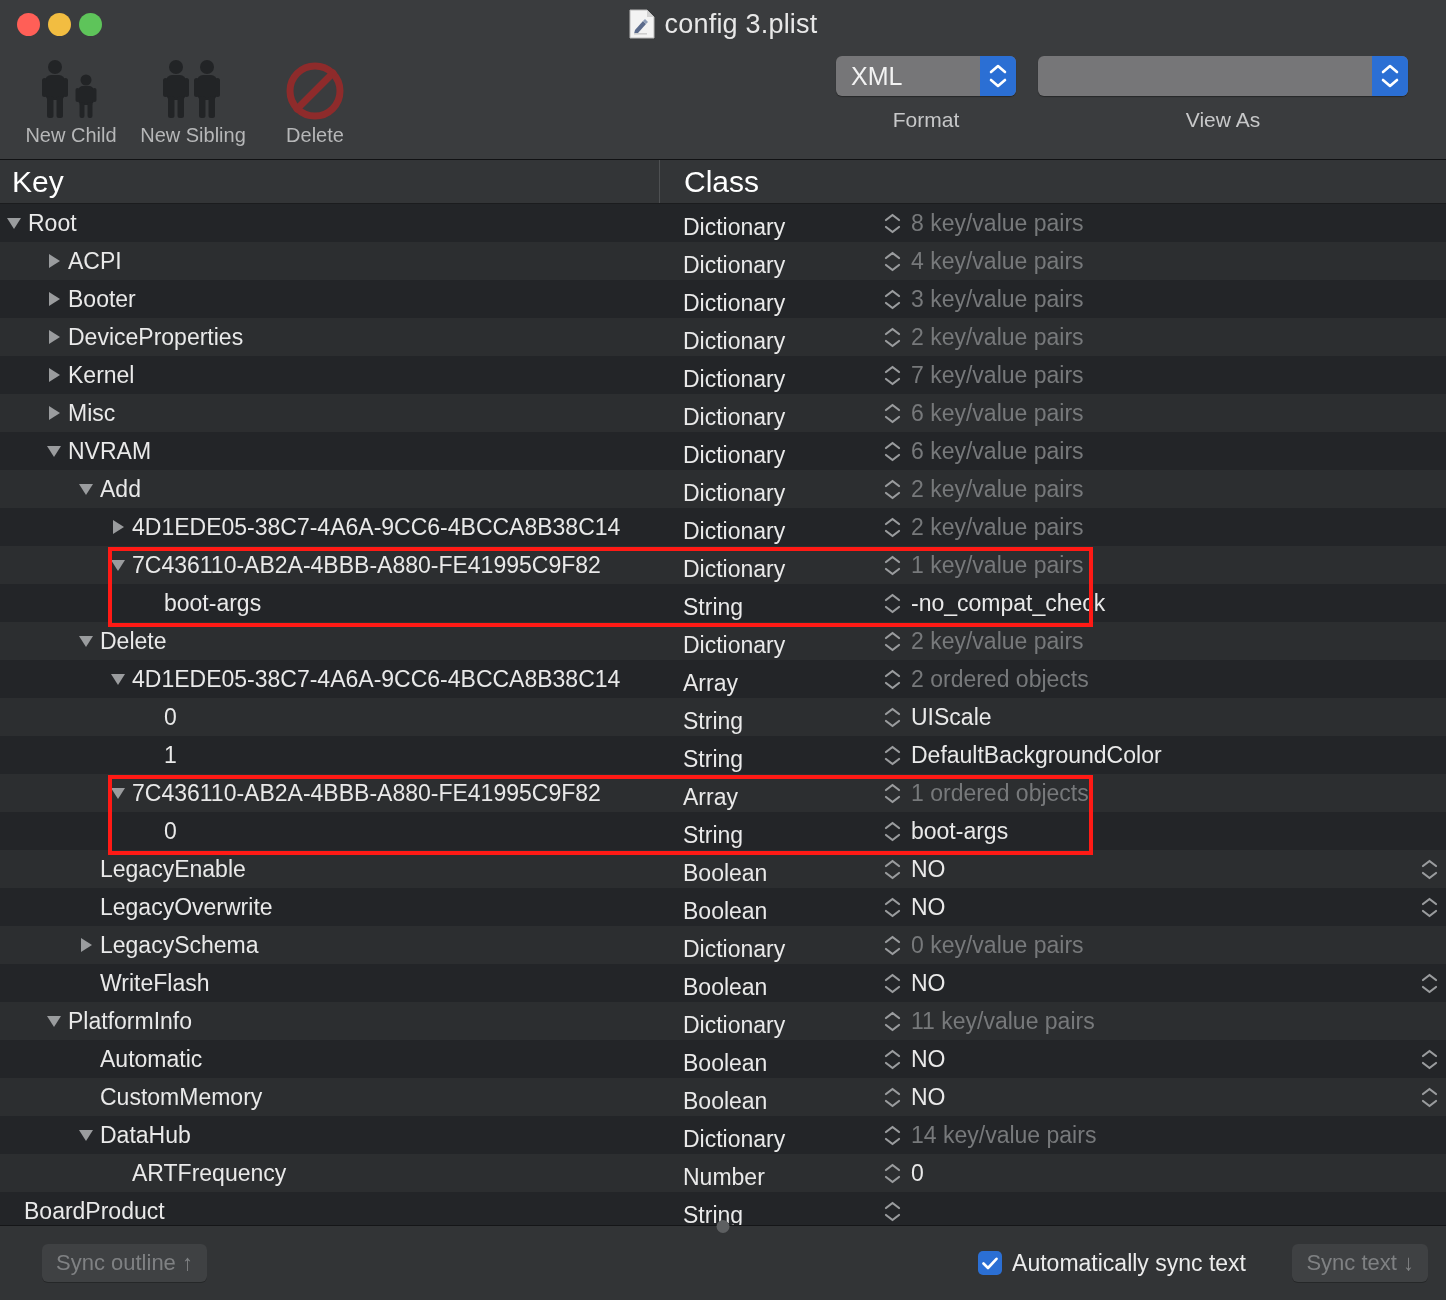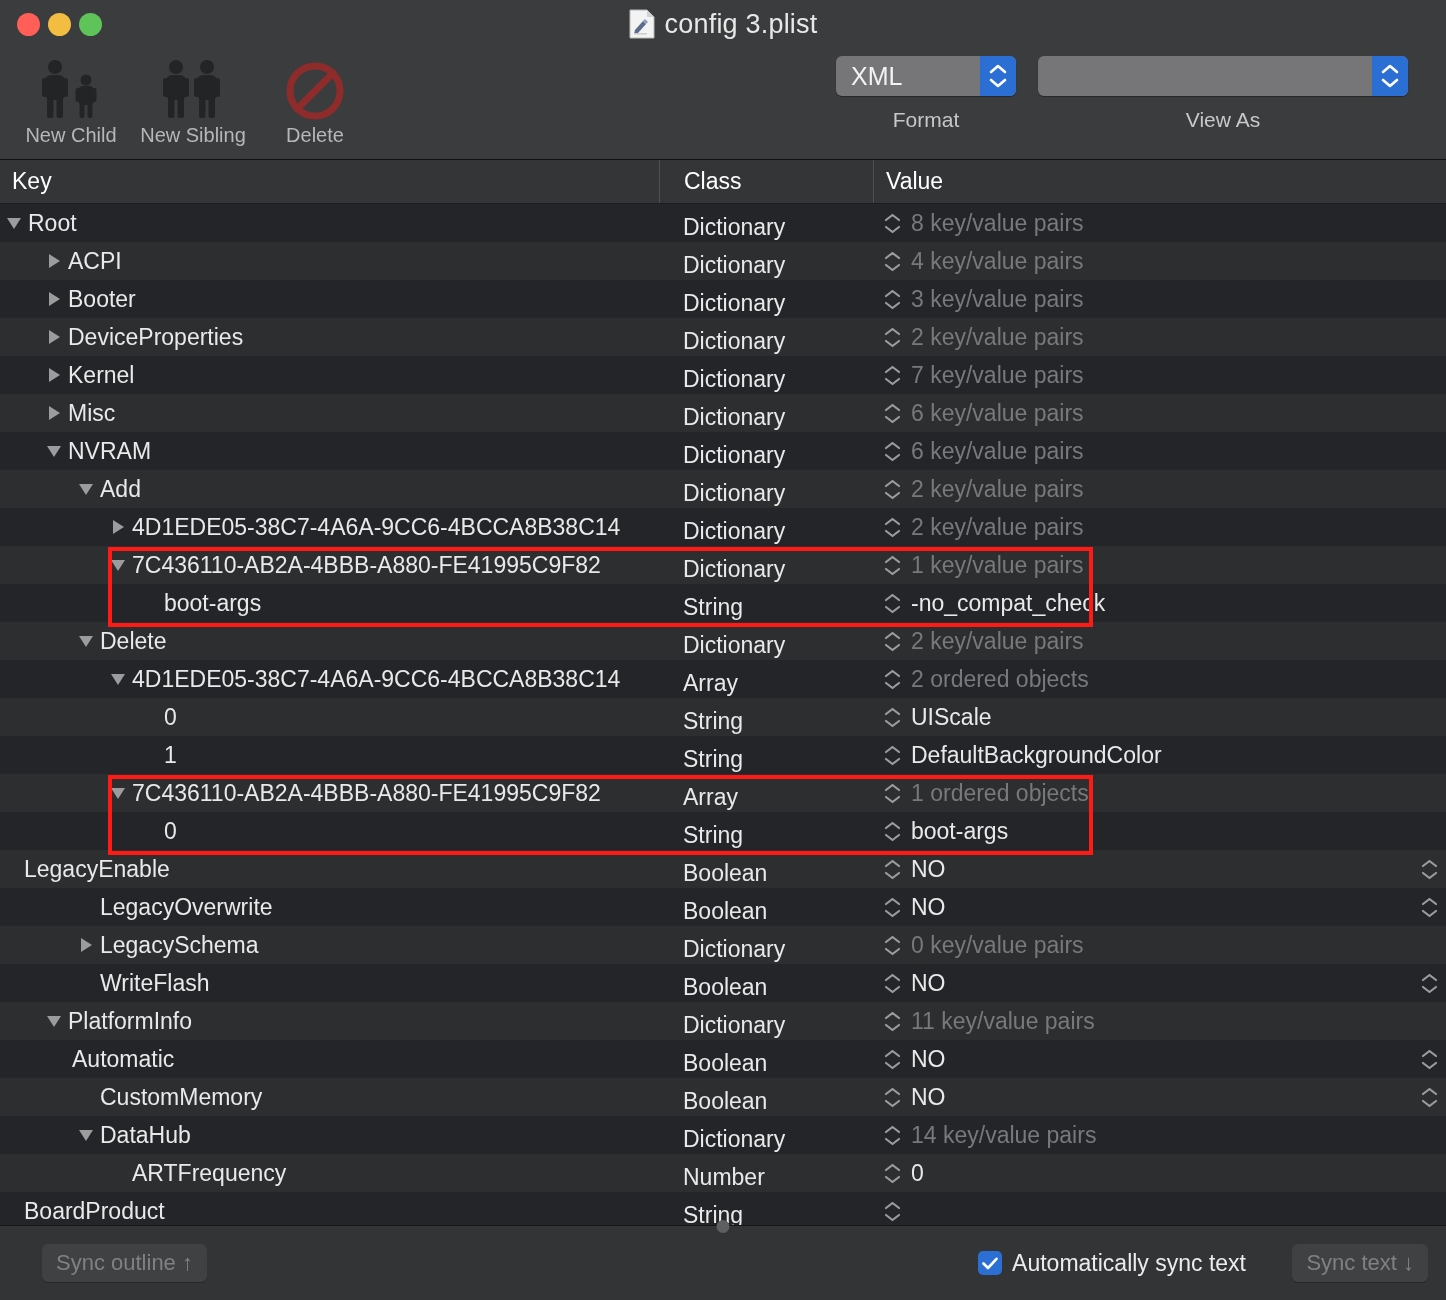--- a/index.html
+++ b/index.html
@@ -85,21 +85,21 @@
   .popup-label { font-size: 21px; color: #c7c8c9; margin-top: 12px; }
 
   
   .thead {
     height: 44px; flex: 0 0 44px;
     background: #333537;
     display: flex; align-items: center;
     border-bottom: 1px solid #1b1c1e;
     position: relative;
   }
-  .th { font-size: 23px; color: #ffffff; position: relative; height: 100%;
+  .th { font-size: 30px; color: #ffffff; position: relative; height: 100%;
         display: flex; align-items: center; }
   .th.key   { width: 659px; padding-left: 12px; }
   .th.class { width: 214px; padding-left: 24px; border-left: 1px solid #4e5052; }
   .th.value { flex: 1;      padding-left: 12px; border-left: 1px solid #4e5052; }
 
   
   .tbody { flex: 1 1 auto; position: relative; overflow: hidden; background: #232528; }
   .row {
     height: 38px; display: flex; align-items: center;
     position: relative; font-size: 23px;
@@ -284,21 +284,20 @@
           </span>
         </div>
         <span class="popup-label">View As</span>
       </div>
     </div>
   </div>
 
   <div class="thead">
     <div class="th key">Key</div>
     <div class="th class">Class</div>
-    <div class="th value">Value</div>
   </div>
 
   <div class="tbody" id="tbody">
       <div class="row even">
         <div class="cell-key" style="padding-left:4px">
           <span class="tri open">
             <i></i>
           </span>
           <span class="keytext">Root</span>
         </div>
@@ -663,21 +662,21 @@
               <path d="M2 7 L8.5 2 L15 7" fill="none" stroke="#9a9c9e" stroke-width="2.2" stroke-linecap="round" stroke-linejoin="round"></path>
             </svg>
             <svg width="17" height="9" viewBox="0 0 17 9">
               <path d="M2 2 L8.5 7 L15 2" fill="none" stroke="#9a9c9e" stroke-width="2.2" stroke-linecap="round" stroke-linejoin="round"></path>
             </svg>
           </span>
           <span class="valtext">boot-args</span>
         </div>
       </div>
       <div class="row odd">
-        <div class="cell-key" style="">
+        <div class="cell-key" style="padding-left:76px">
           <span class="tri none">
             <i></i>
           </span>
           <span class="keytext">LegacyEnable</span>
         </div>
         <div class="cell-class">
           <span>Boolean</span>
         </div>
         <div class="cell-value">
           <span class="stepper">
@@ -797,21 +796,21 @@
               <path d="M2 7 L8.5 2 L15 7" fill="none" stroke="#9a9c9e" stroke-width="2.2" stroke-linecap="round" stroke-linejoin="round"></path>
             </svg>
             <svg width="17" height="9" viewBox="0 0 17 9">
               <path d="M2 2 L8.5 7 L15 2" fill="none" stroke="#9a9c9e" stroke-width="2.2" stroke-linecap="round" stroke-linejoin="round"></path>
             </svg>
           </span>
           <span class="valtext muted">11 key/value pairs</span>
         </div>
       </div>
       <div class="row even">
-        <div class="cell-key" style="padding-left:48px">
+        <div class="cell-key" style="padding-left:76px">
           <span class="tri none">
             <i></i>
           </span>
           <span class="keytext">Automatic</span>
         </div>
         <div class="cell-class">
           <span>Boolean</span>
         </div>
         <div class="cell-value">
           <span class="stepper">

